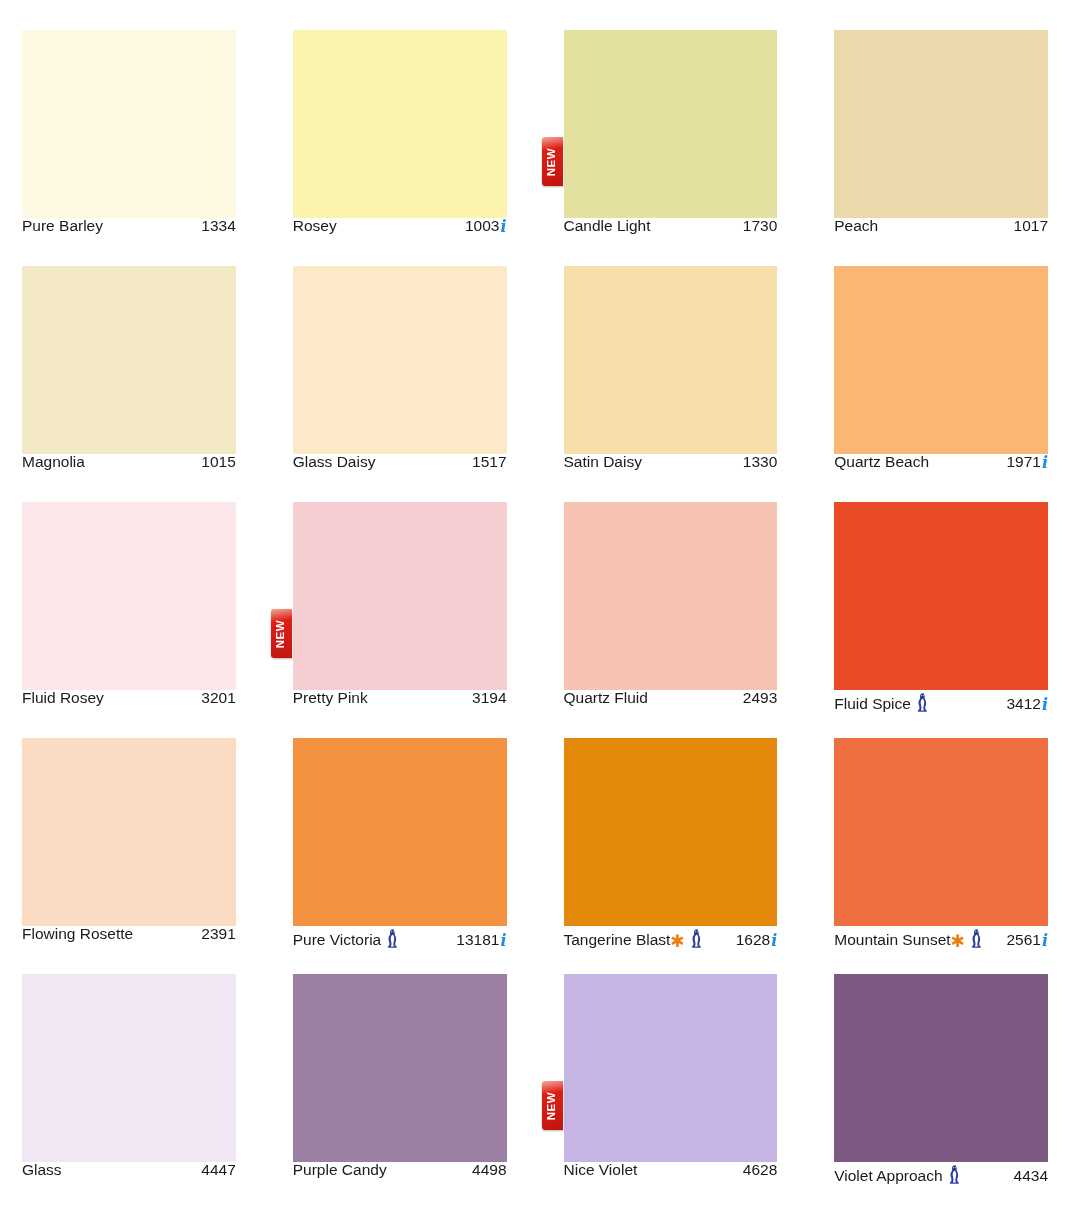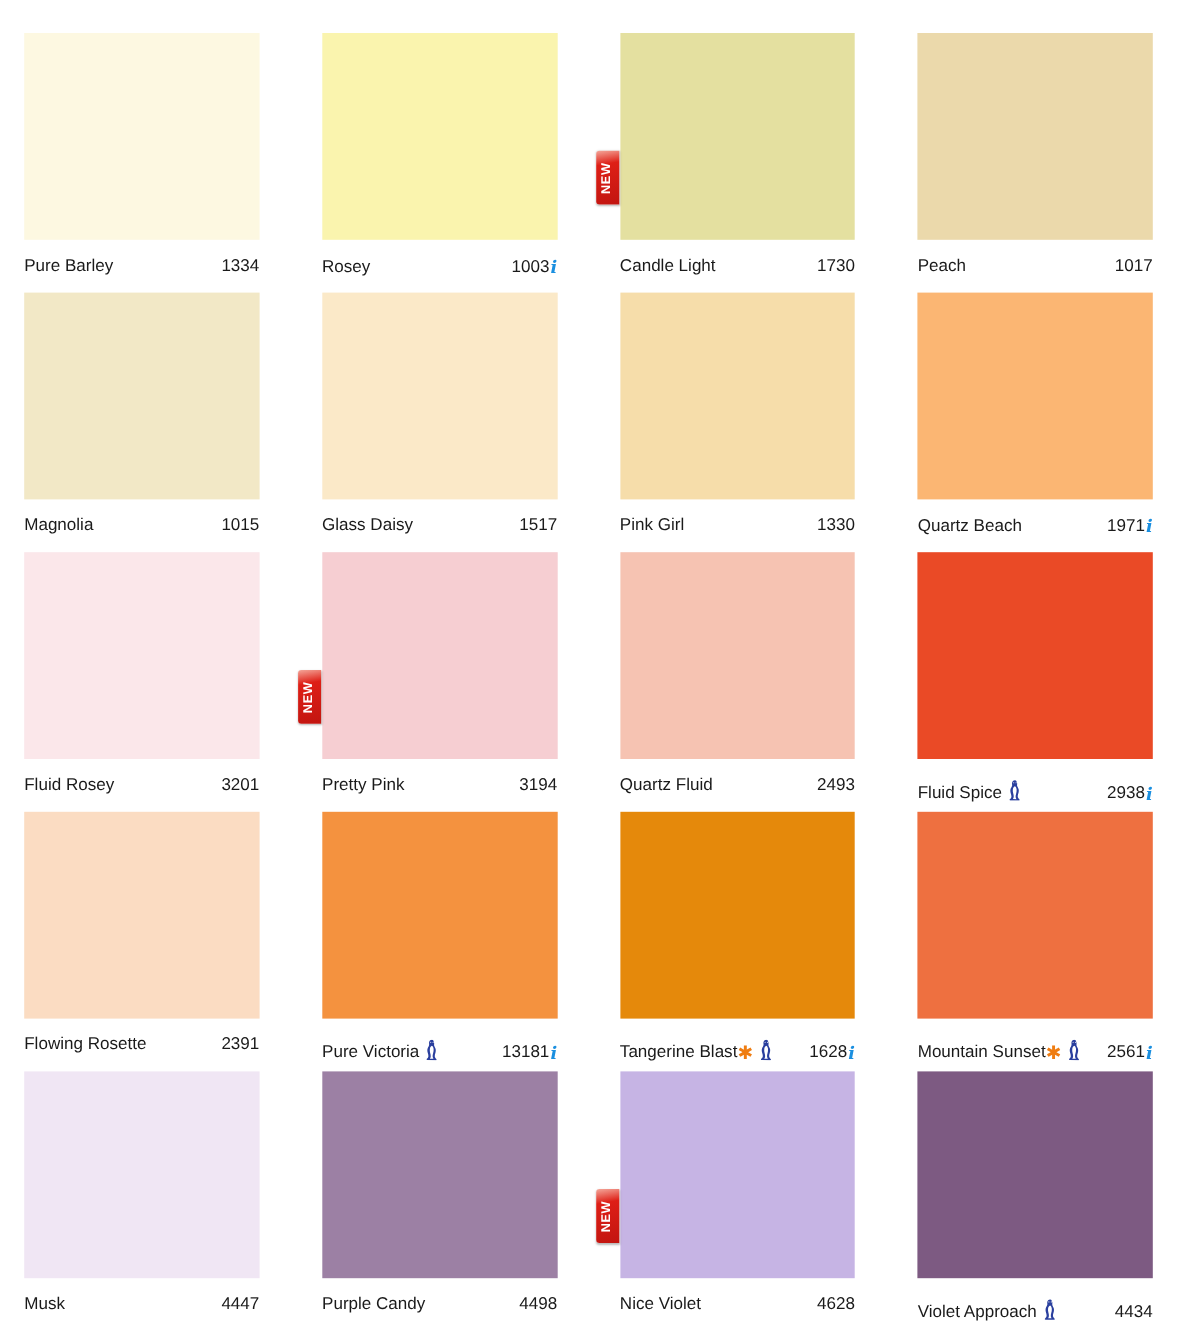--- a/index.html
+++ b/index.html
@@ -70,39 +70,38 @@
     letter-spacing: 0.6px;
     white-space: nowrap;
     line-height: 1;
     font-family: "Liberation Sans", sans-serif;
   }
 
   .label-row {
     display: flex;
     align-items: baseline;
     justify-content: space-between;
-    padding-top: 16px;
     font-size: 15.5px;
     line-height: 1;
     white-space: nowrap;
   }
 
   .name-group {
     display: inline-flex;
     align-items: baseline;
     flex: 0 1 auto;
     min-width: 0;
   }
   .color-name {
     font-size: 15.5px;
     color: #1a1a1a;
   }
   .code-group {
     display: inline-flex;
-    align-items: flex-end;
+    align-items: flex-start;
     flex: 0 0 auto;
   }
   .color-code {
     font-size: 15.5px;
     color: #1a1a1a;
   }
 
   
   .star-icon {
     display: inline-block;
@@ -224,21 +223,21 @@
           <span class="color-code">1517</span>
         </span>
       </div>
     </div>
     <div class="swatch-cell">
       <div class="chip-wrap">
         <div class="chip" title="Satin Girl" style="background: rgb(246, 221, 170);"></div>
       </div>
       <div class="label-row">
         <span class="name-group">
-          <span class="color-name">Pink Girl</span>
+          <span class="color-name">Satin Daisy</span>
         </span>
         <span class="code-group">
           <span class="color-code">1330</span>
         </span>
       </div>
     </div>
     <div class="swatch-cell">
       <div class="chip-wrap">
         <div class="chip" title="Sandy Beach" style="background: rgb(251, 182, 115);"></div>
       </div>
@@ -304,21 +303,21 @@
           <span class="penguin-icon">
             <svg viewBox="0 0 26 40" xmlns="http://www.w3.org/2000/svg" width="13" height="19">
               <path fill="#2a3f9e" d="M13.4 0.6c-3.1 0-5.3 2.3-5.6 5.3-0.2 1.9 0.4 3.2 0.2 4.6-0.3 2.2-2.1 4-2.9 6.6-0.9 2.8-0.5 5.6 0.2 8.3 0.6 2.3 1.5 4.4 1.3 6.7-0.2 2.1-1.3 3.6-2.9 4.9-1.2 1-0.7 2.3 0.8 2.4l16.1 0.1c1.6 0 2.2-1.3 1.1-2.4-1.4-1.3-2.6-2.7-2.9-4.7-0.3-2.1 0.4-4.1 1.0-6.2 0.8-2.8 1.3-5.7 0.5-8.6-0.7-2.4-2.3-4.1-2.8-6.3-0.3-1.5 0.3-2.9 0.1-4.7C16.3 2.9 16.3 0.6 13.4 0.6z"></path>
               <path fill="#ffffff" d="M13.3 12.2c1.9 1.3 3.0 3.6 3.3 6.2 0.3 2.9-0.4 5.7-1.1 8.4-0.5 2.1-1.0 4.0-0.8 5.90.2 1.6 0.8 2.9 1.6 4.1l-6.9-0.1c0.9-1.3 1.5-2.7 1.6-4.4 0.2-2.1-0.4-4.1-0.9-6.2-0.7-2.7-1.2-5.4-0.7-8.10.4-2.4 1.6-4.5 3.9-5.8z"></path>
               <circle cx="11.0" cy="5.4" r="1.05" fill="#ffffff"></circle>
               <circle cx="15.6" cy="5.4" r="1.05" fill="#ffffff"></circle>
             </svg>
           </span>
         </span>
         <span class="code-group">
-          <span class="color-code">2938</span>
+          <span class="color-code">3412</span>
           <span class="info-icon" style="color: rgb(26, 143, 224);">i</span>
         </span>
       </div>
     </div>
     <div class="swatch-cell">
       <div class="chip-wrap">
         <div class="chip" title="Flowing Rosette" style="background: rgb(251, 220, 194);"></div>
       </div>
       <div class="label-row">
         <span class="name-group">
@@ -396,21 +395,21 @@
           <span class="info-icon" style="color: rgb(26, 143, 224);">i</span>
         </span>
       </div>
     </div>
     <div class="swatch-cell">
       <div class="chip-wrap">
         <div class="chip" title="Musk" style="background: rgb(240, 230, 244);"></div>
       </div>
       <div class="label-row">
         <span class="name-group">
-          <span class="color-name">Musk</span>
+          <span class="color-name">Glass</span>
         </span>
         <span class="code-group">
           <span class="color-code">4447</span>
         </span>
       </div>
     </div>
     <div class="swatch-cell">
       <div class="chip-wrap">
         <div class="chip" title="Purple Candy" style="background: rgb(156, 128, 164);"></div>
       </div>

